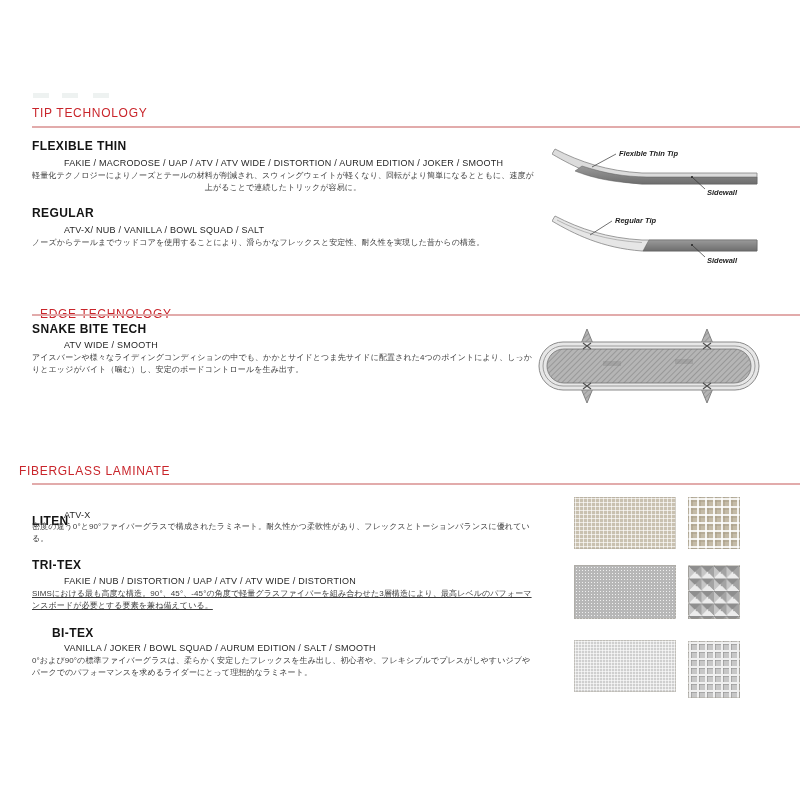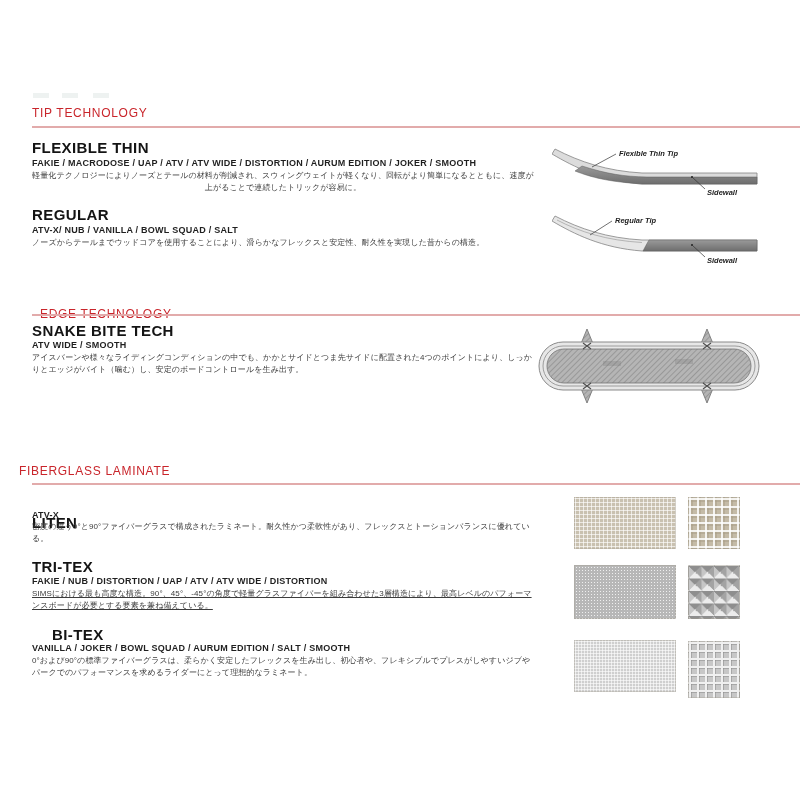--- a/index.html
+++ b/index.html
@@ -9,24 +9,24 @@
     -webkit-font-smoothing:antialiased;overflow:hidden;
   }
   .abs{position:absolute;}
   .red-h{
     font-size:12px;font-weight:normal;color:#c9252b;letter-spacing:.7px;
   }
   .rule{
     left:32px;right:0;height:2px;background:#e2abab;
   }
   .item-title{
-    font-size:15px;font-weight:800;color:#141414;letter-spacing:.4px;
+    font-size:12px;font-weight:800;color:#141414;letter-spacing:.4px;
   }
   .models{
-    font-size:9px;font-weight:bold;color:#1f1f1f;letter-spacing:.25px;
+    font-size:9px;font-weight:normal;color:#1f1f1f;letter-spacing:.25px;margin-left:32px;
   }
   .desc{
     font-size:8px;color:#3c3c3c;line-height:1.5;width:502px;letter-spacing:.1px;
   }
   .ghost{
     width:16px;height:5px;background:#eef2f1;
   }
   .diag-label{
     font-size:7.5px;font-style:italic;font-weight:600;fill:#222;
     font-family:"Liberation Sans","DejaVu Sans",sans-serif;

